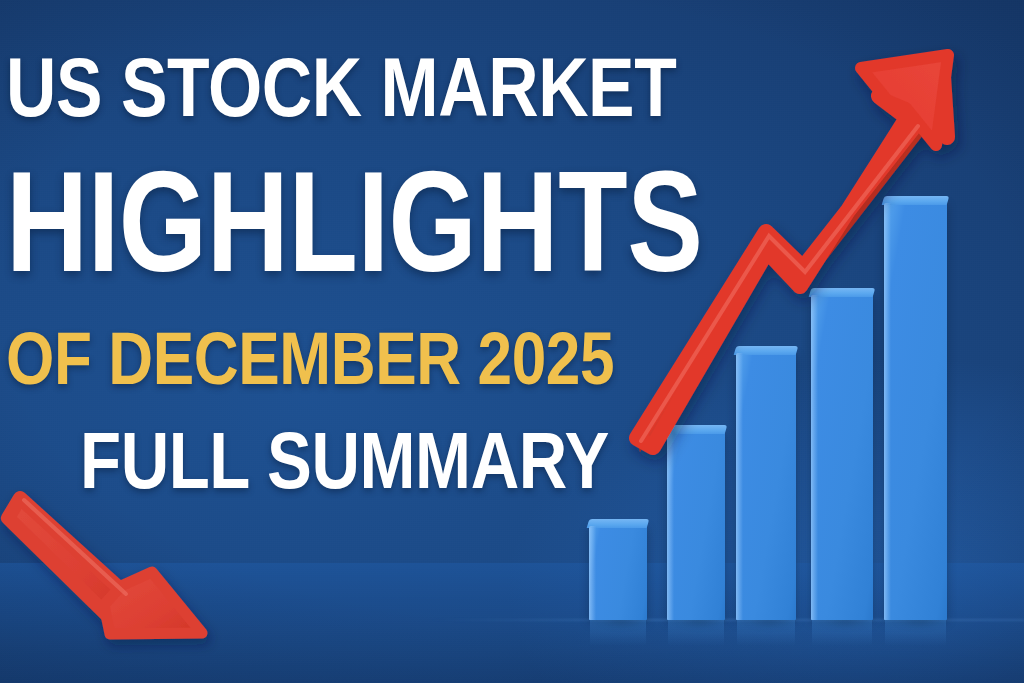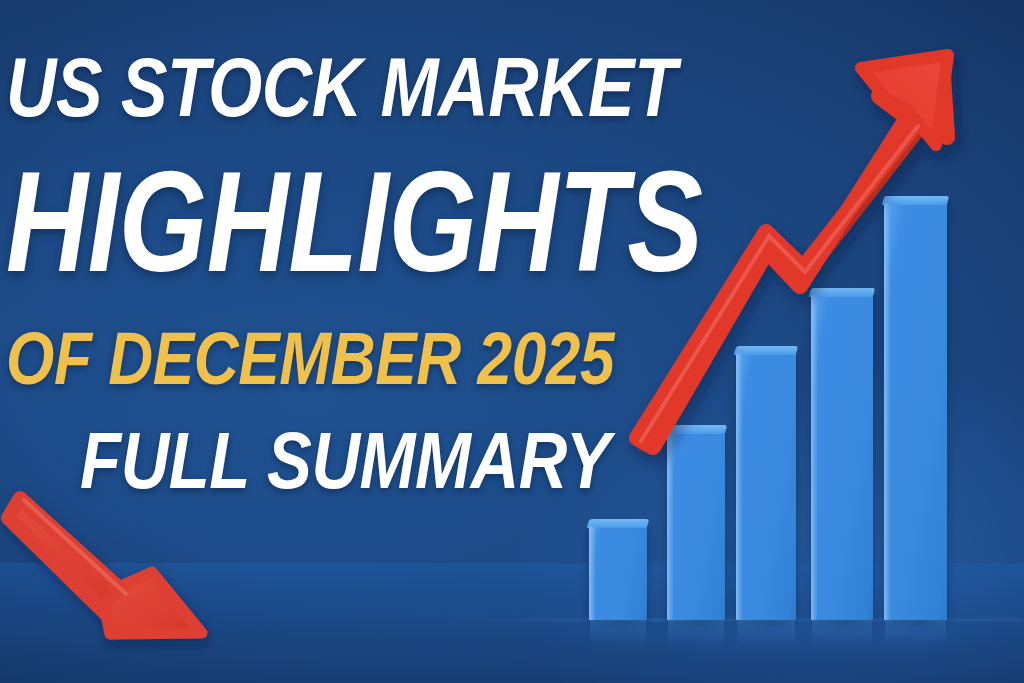--- a/index.html
+++ b/index.html
@@ -7,21 +7,20 @@
     padding: 0;
     background: #000;
   }
   #poster {
     position: relative;
     width: 1024px;
     height: 683px;
     overflow: hidden;
     font-family: "Liberation Sans", sans-serif;
     background: #1a4a87;
-    font-style: italic;
   }
   
   .bg-base {
     position: absolute;
     inset: 0;
     background:
       radial-gradient(120% 95% at 30% 58%, #1d5091 0%, #1a4782 42%, #173d72 72%, #143566 100%);
   }
   .bg-glow-right {
     position: absolute;

